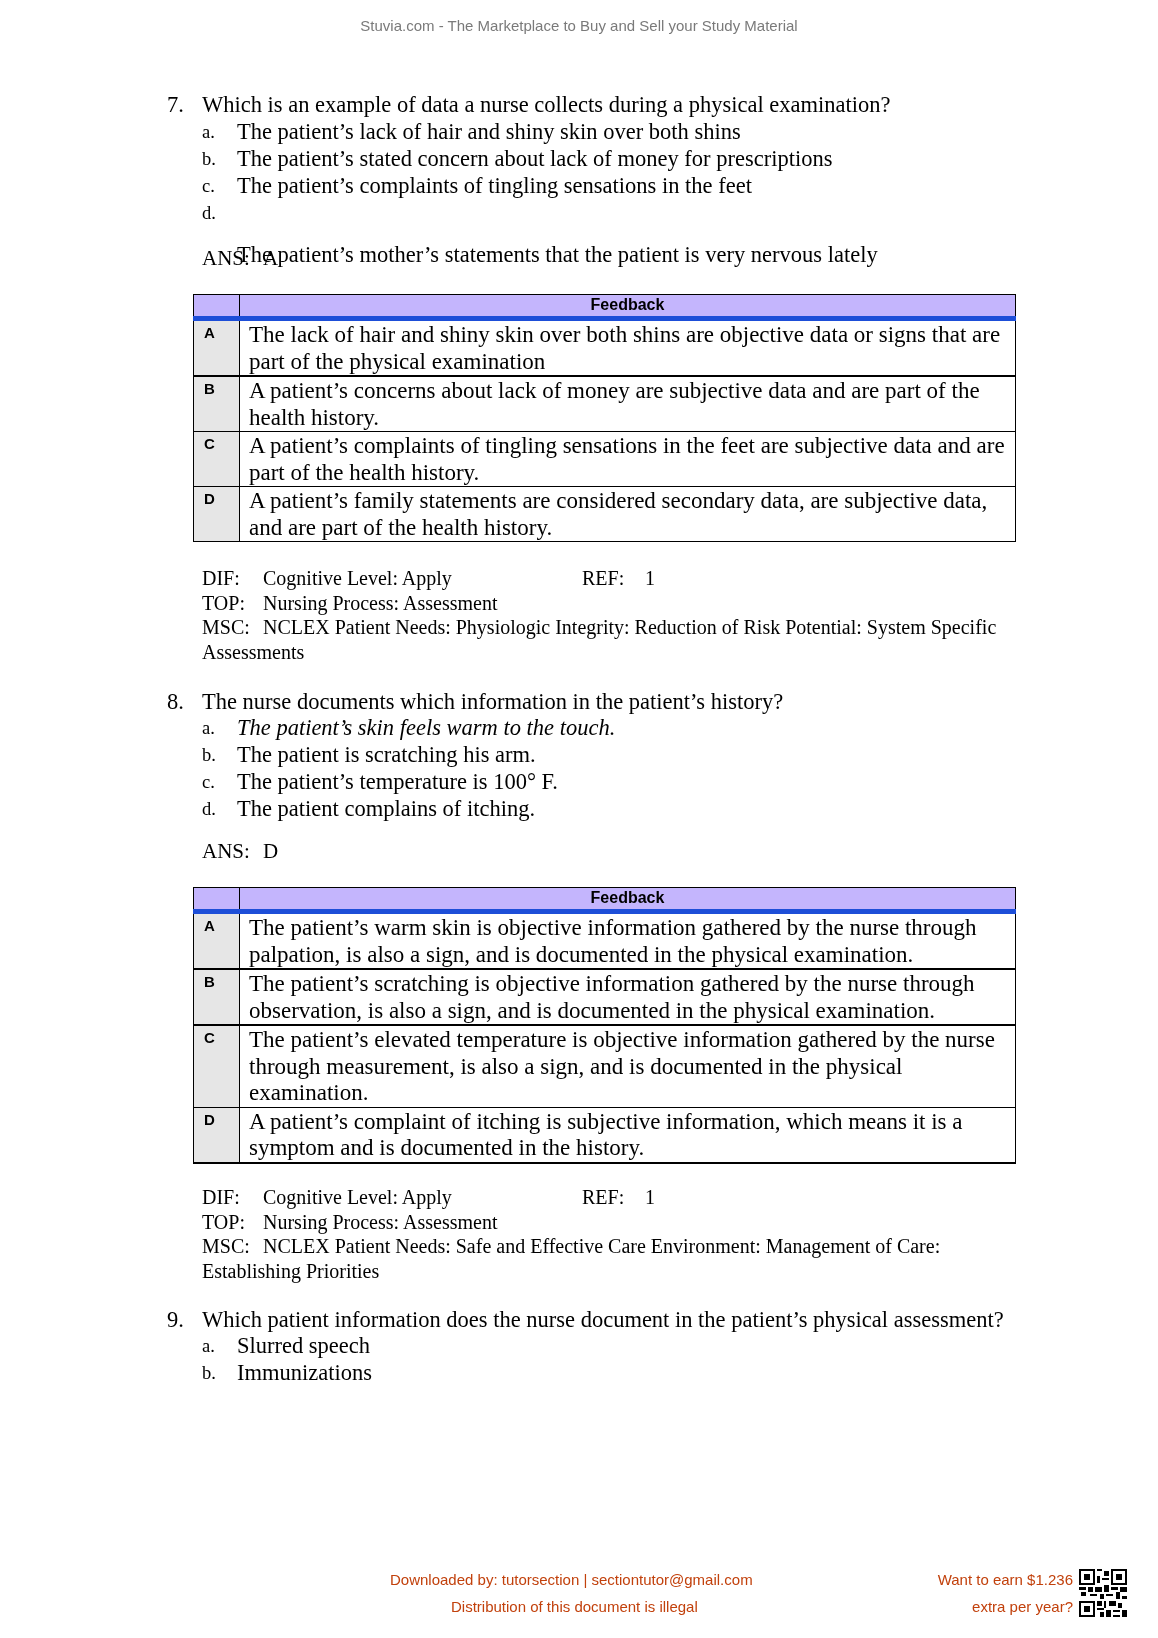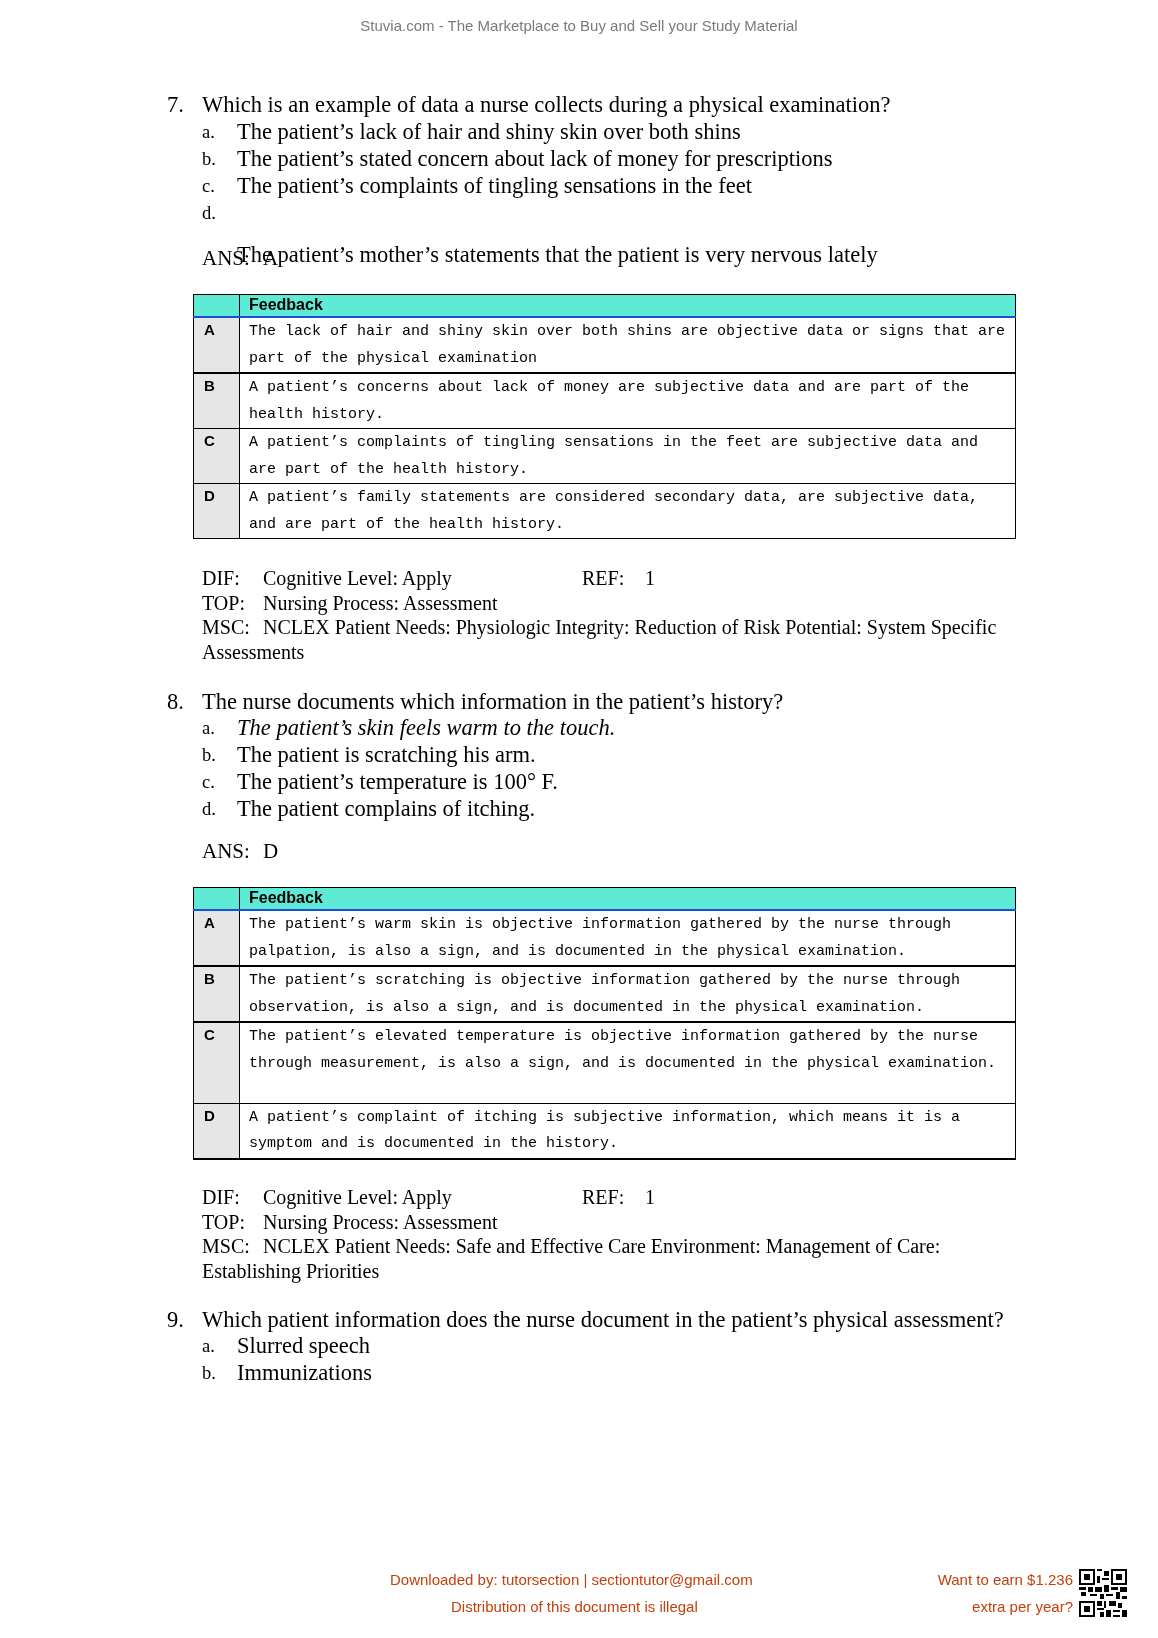--- a/index.html
+++ b/index.html
@@ -7,24 +7,24 @@
   .abs { position: absolute; white-space: nowrap; }
   .hdr { font-family: "Liberation Sans", sans-serif; font-size: 15px; color: #7a7a7a; left: 0; width: 1158px; text-align: center; top: 17px; }
   .serif { font-family: "Liberation Serif", serif; color: #000; }
   .stem { font-size: 22.5px; }
   .num { font-size: 22.5px; }
   .optl { font-size: 18.5px; }
   .optt { font-size: 22.5px; }
   .meta { font-size: 20px; }
   table.fb { position: absolute; left: 193px; width: 823px; border-collapse: collapse; }
   table.fb td { border: 1px solid #000; vertical-align: top; padding: 0; }
-  table.fb tr.head td { background: #5eead4; border-bottom: 2px solid #1d4ed8; height: 20px; }
+  table.fb tr.head td { background: #c4b5fd; border-bottom: 5px solid #1d4ed8; height: 20px; text-align: center; }
   table.fb td.let { width: 46px; background: #e6e6e6; font-family: "Liberation Sans", sans-serif; font-weight: bold; font-size: 15px; padding: 3px 0 0 10px; box-sizing: border-box; }
   table.fb td.headtxt { font-family: "Liberation Sans", sans-serif; font-weight: bold; font-size: 16px; padding: 1px 9px 0 9px; }
-  table.fb td.txt { font-family: Liberation Mono, monospace; font-size: 15px; line-height: 26.5px; padding: 1px 8px 0 9px; white-space: normal; }
+  table.fb td.txt { font-family: Liberation Serif, serif; font-size: 23px; line-height: 26.5px; padding: 1px 8px 0 9px; white-space: normal; }
   table.fb tr.thick td { border-bottom: 2px solid #000; }
   .foot { font-family: "Liberation Sans", sans-serif; font-size: 15px; color: #c2410c; }
   .qr { position: absolute; left: 1079px; top: 1569px; width: 48px; height: 48px; }
 </style>
 </head>
 <body>
 
 <div class="abs hdr">Stuvia.com - The Marketplace to Buy and Sell your Study Material</div>
 
 <div>

